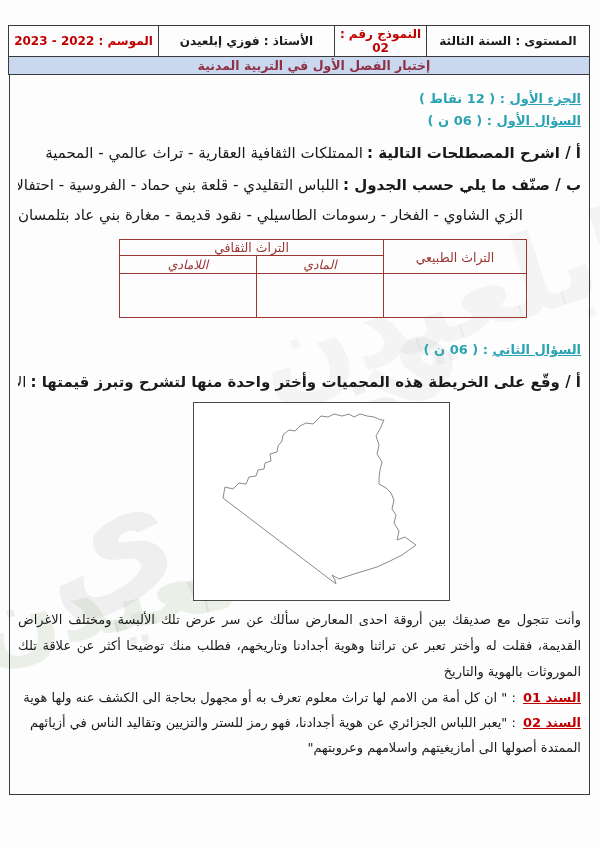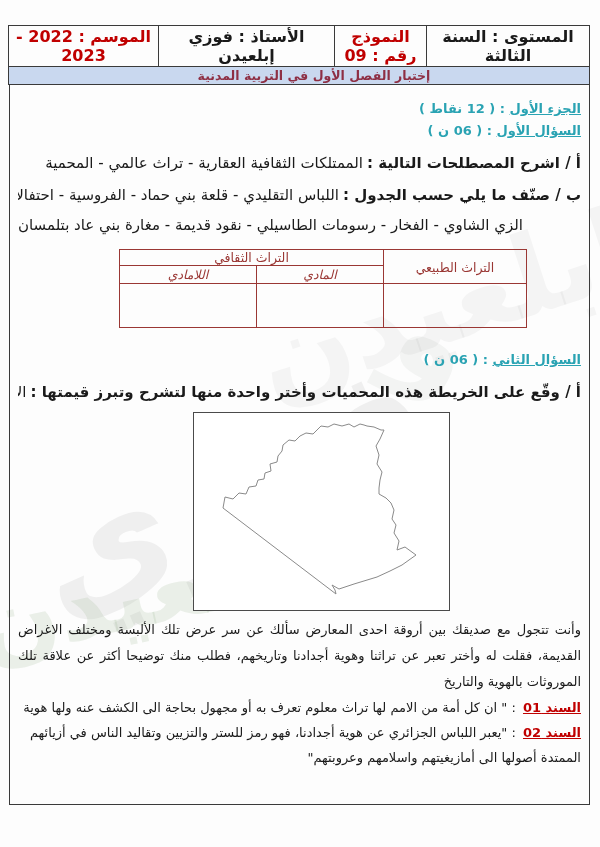--- a/index.html
+++ b/index.html
@@ -7,21 +7,21 @@
   .page{position:relative;width:600px;height:847px;background:#fdfdfd;overflow:hidden;direction:rtl;}
   
   .wm{position:absolute;z-index:0;pointer-events:none;font-weight:bold;white-space:nowrap;}
   .wm1{left:20px;top:400px;font-size:150px;color:rgba(125,130,128,0.11);transform:rotate(-24deg);}
   .wm2{left:250px;top:240px;font-size:110px;color:rgba(125,130,128,0.07);transform:rotate(-18deg);}
   .wm3{left:-25px;top:545px;font-size:95px;color:rgba(150,180,140,0.18);transform:rotate(-12deg);}
   .wm4{left:400px;top:270px;font-size:120px;color:rgba(130,135,130,0.08);transform:rotate(28deg);}
   
   .hdr{position:relative;z-index:1;border-collapse:collapse;table-layout:fixed;
        margin:25px 10px 0 9px;width:581px;}
-  .hdr td{border:1.5px solid var(--border,#3a3a3a);font-size:16px;font-weight:bold;
+  .hdr td{border:1.5px solid var(--border,#3a3a3a);font-size:12px;font-weight:bold;
           text-align:center;vertical-align:middle;height:18px;padding:1px 2px;color:var(--text,#111);}
   .hdr td.red{color:var(--red,#c00000);}
   .hdr td.banner{background:var(--banner_bg,#c9d8ef);color:var(--banner_text,#8e2f44);height:14px;font-size:12.5px;padding-left:32px;}
   
   .box{position:relative;z-index:1;box-sizing:border-box;margin:0 10px 0 9px;width:581px;height:720px;
        border:1.5px solid var(--border,#3a3a3a);border-top:none;overflow:hidden;padding:12px 8px 0 8px;background:transparent;}
   .h{font-size:13px;font-weight:bold;color:var(--teal,#2aa3b3);line-height:20px;margin:0;}
   .u{text-decoration:underline;}
   .line{font-size:15px;color:var(--text,#1a1a1a);line-height:20px;margin:0;}
   .nowrap{white-space:nowrap;overflow:hidden;}
@@ -58,21 +58,21 @@
   <table class="hdr">
     <colgroup>
         <col style="width:163px">
         <col style="width:92px">
         <col style="width:176px">
         <col style="width:150px">
       </colgroup>
     <tbody>
       <tr>
         <td>المستوى : السنة الثالثة</td>
-        <td class="red">النموذج رقم : 09</td>
+        <td class="red">النموذج رقم : 02</td>
         <td>الأستاذ : فوزي إبلعيدن</td>
         <td class="red">الموسم : 2022 - 2023</td>
       </tr>
       <tr>
         <td colspan="4" class="banner">إختبار الفصل الأول في التربية المدنية</td>
       </tr>
     </tbody>
   </table>
 
   <div class="box">

